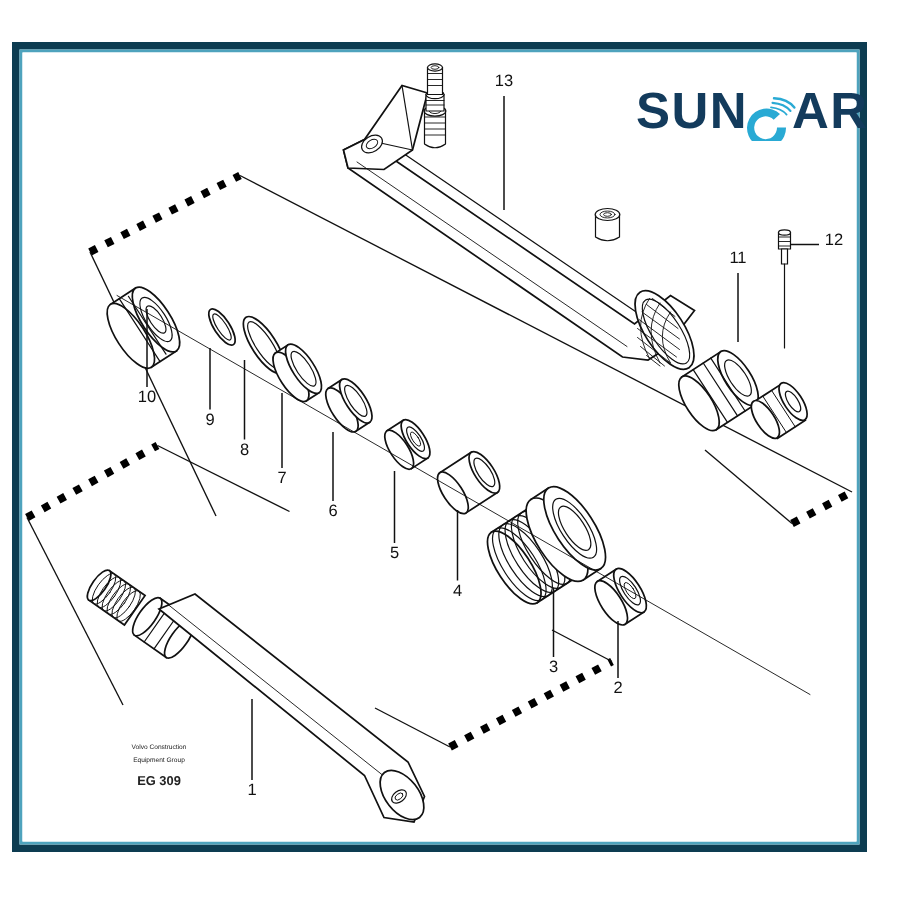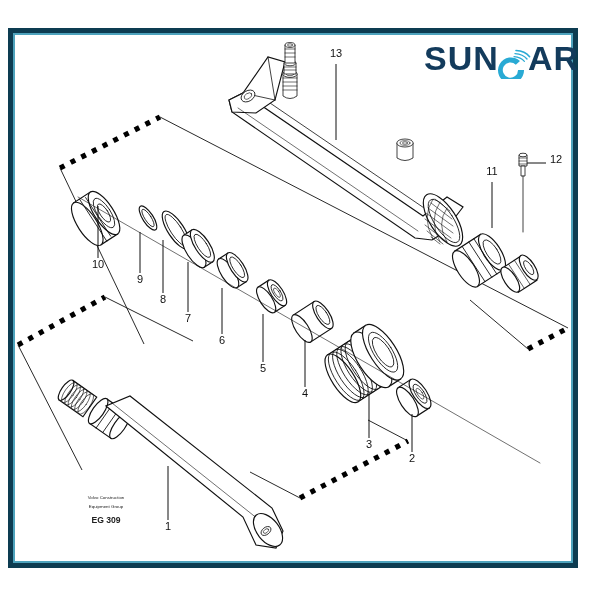--- a/index.html
+++ b/index.html
@@ -25,21 +25,21 @@
   }
   .frame-white{
     position:absolute;left:15px;top:35px;width:556px;height:526px;
     border:3px solid #ffffff;
     box-sizing:border-box;
     pointer-events:none;
   }
 
   
   .logo{
-    position:absolute; left:424px; top:39px;
+    position:absolute; left:424px; top:54px;
     height:40px; width:156px;
     user-select:none;
   }
   .logo svg{display:block;}
 
   
   .drawing{position:absolute;left:0;top:0;width:600px;height:600px;}
   .drawing svg{display:block;width:600px;height:600px;}
 
   .callout-label{

